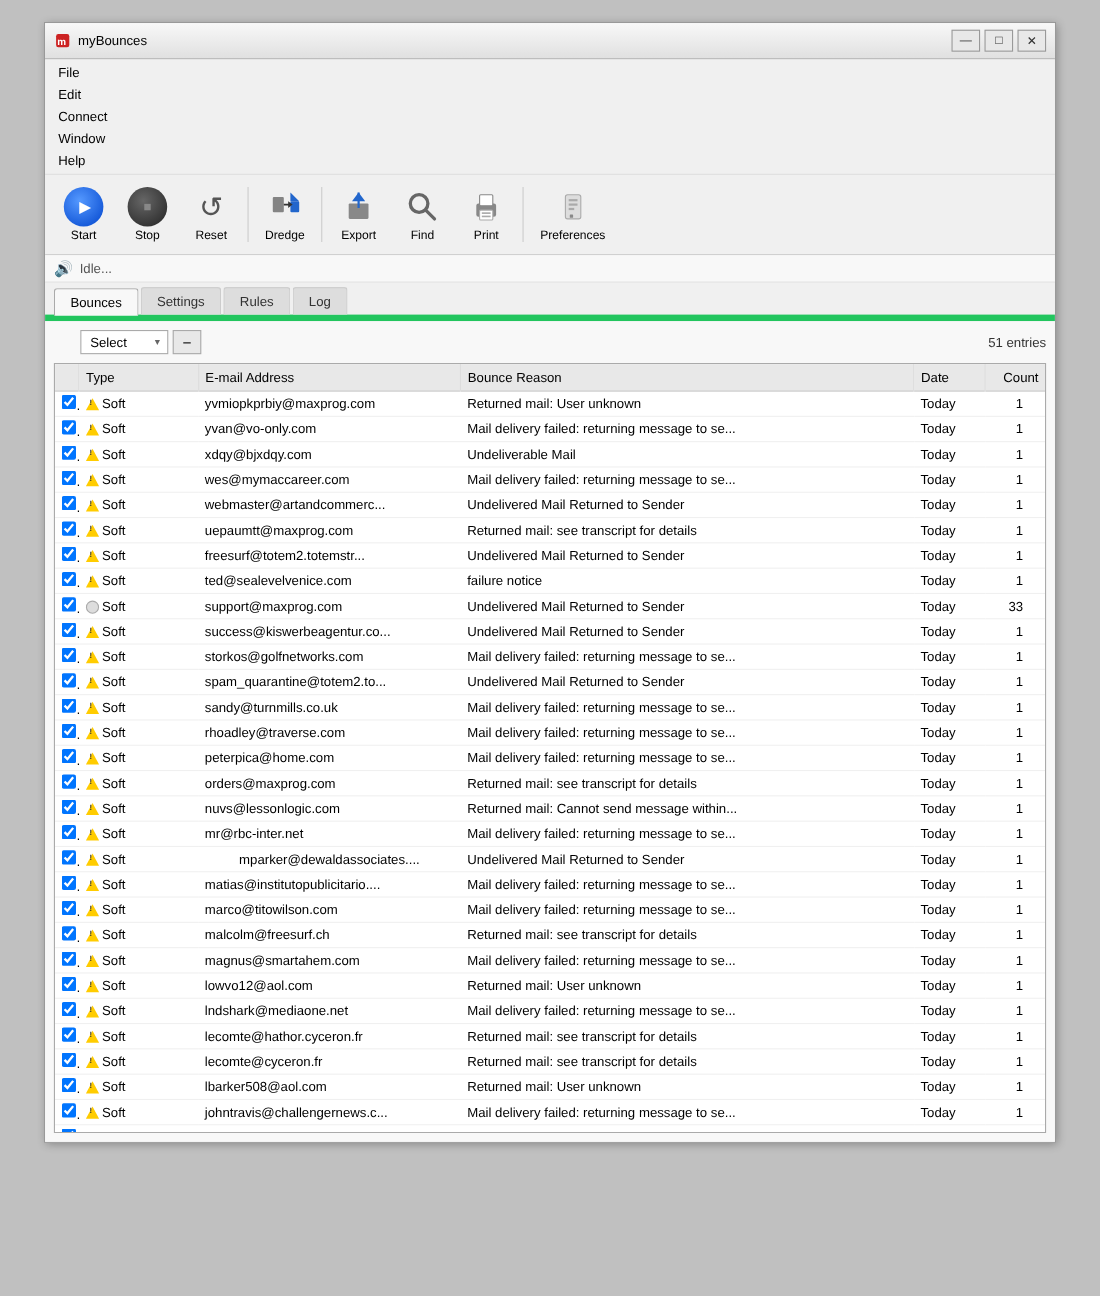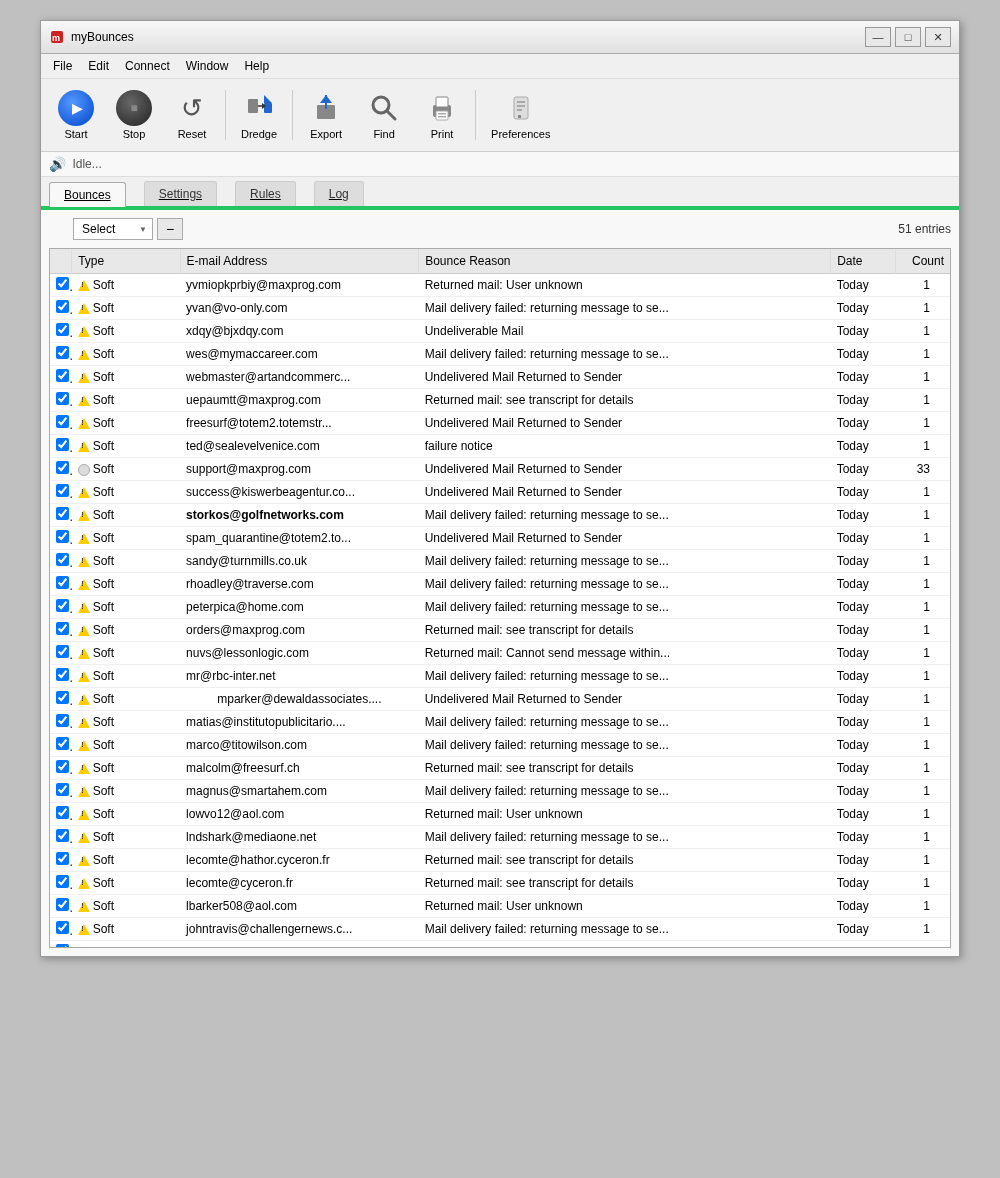--- a/index.html
+++ b/index.html
@@ -55,20 +55,21 @@
       align-items: center;
       justify-content: center;
       font-size: 11px;
       color: #333;
     }
     .menu-bar {
       display: flex;
       padding: 2px 4px;
       background: #f0f0f0;
       border-bottom: 1px solid #ddd;
+      flex-direction: column;
     }
     .menu-item {
       padding: 3px 8px;
       cursor: pointer;
       font-size: 12px;
       color: #000;
     }
     .toolbar {
       display: flex;
       align-items: center;
@@ -143,23 +144,22 @@
       font-size: 12px;
       color: #555;
       display: flex;
       align-items: center;
       gap: 6px;
     }
     .tab-bar {
       display: flex;
       padding: 4px 8px 0;
       background: #f0f0f0;
-      border-bottom: 4px solid #22c55e;
-      gap: 18px;
-      text-decoration: underline;
+      border-bottom: 6px solid #22c55e;
+      gap: 2px;
     }
     .tab {
       padding: 5px 14px;
       cursor: pointer;
       border: 1px solid #ccc;
       border-bottom: none;
       background: #ddd;
       font-size: 12px;
       color: #333;
       border-radius: 3px 3px 0 0;
@@ -512,21 +512,21 @@
               <td style="max-width: 220px; overflow: hidden; text-overflow: ellipsis; white-space: nowrap;">success@kiswerbeagentur.co...</td>
               <td style="max-width: 380px; overflow: hidden; text-overflow: ellipsis; white-space: nowrap;">Undelivered Mail Returned to Sender</td>
               <td>Today</td>
               <td style="text-align: right; padding-right: 20px;">1</td>
             </tr>
             <tr>
               <td style="text-align: center;"><input type="checkbox" checked="" style=""></td>
               <td style="max-width: 100px; overflow: hidden;"><span style="display:inline-block;width:0;height:0;border-left:6px solid transparent;border-right:6px solid transparent;border-bottom:11px solid #ffcc00;margin-right:3px;vertical-align:middle;position:relative;">
       <span style="position:absolute;top:1px;left:-2.5px;font-size:7px;font-weight:bold;color:#333;">!</span>
     </span><span>Soft</span></td>
-              <td style="max-width: 220px; overflow: hidden; text-overflow: ellipsis; white-space: nowrap; font-weight: bold;">storkos@golfnetworks.com</td>
+              <td style="max-width: 220px; overflow: hidden; text-overflow: ellipsis; white-space: nowrap;">storkos@golfnetworks.com</td>
               <td style="max-width: 380px; overflow: hidden; text-overflow: ellipsis; white-space: nowrap;">Mail delivery failed: returning message to se...</td>
               <td>Today</td>
               <td style="text-align: right; padding-right: 20px;">1</td>
             </tr>
             <tr>
               <td style="text-align: center;"><input type="checkbox" checked="" style=""></td>
               <td style="max-width: 100px; overflow: hidden;"><span style="display:inline-block;width:0;height:0;border-left:6px solid transparent;border-right:6px solid transparent;border-bottom:11px solid #ffcc00;margin-right:3px;vertical-align:middle;position:relative;">
       <span style="position:absolute;top:1px;left:-2.5px;font-size:7px;font-weight:bold;color:#333;">!</span>
     </span><span>Soft</span></td>
               <td style="max-width: 220px; overflow: hidden; text-overflow: ellipsis; white-space: nowrap;">spam_quarantine@totem2.to...</td>

